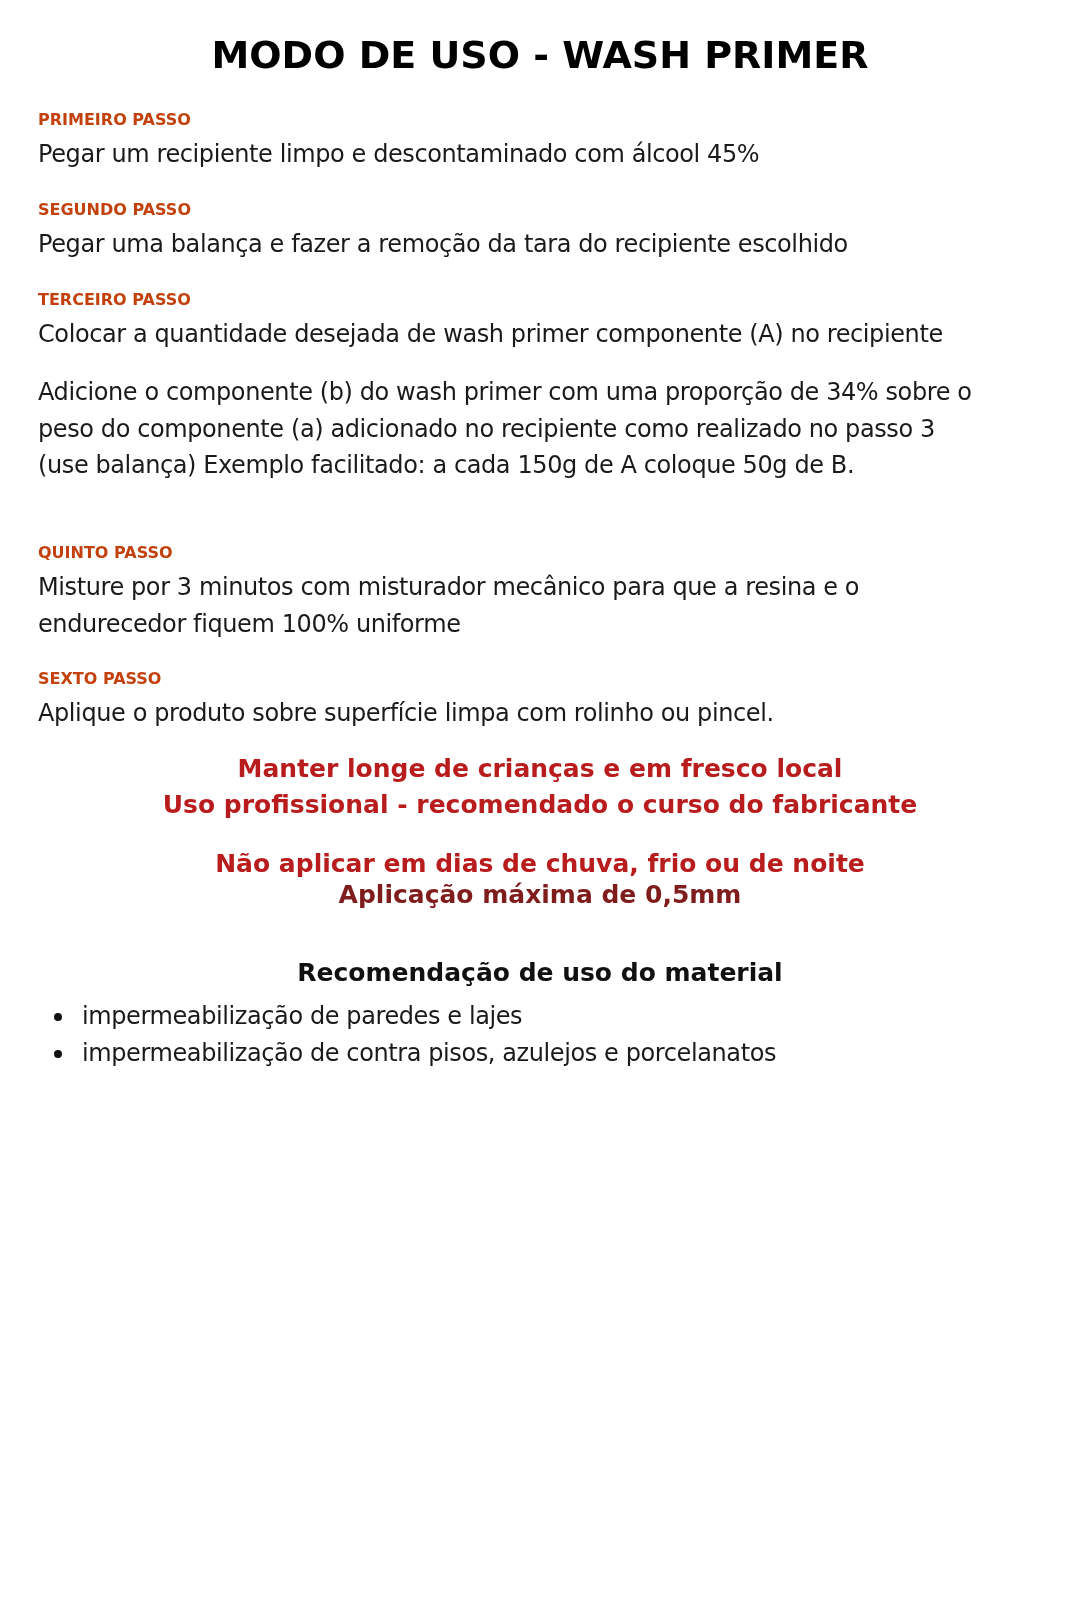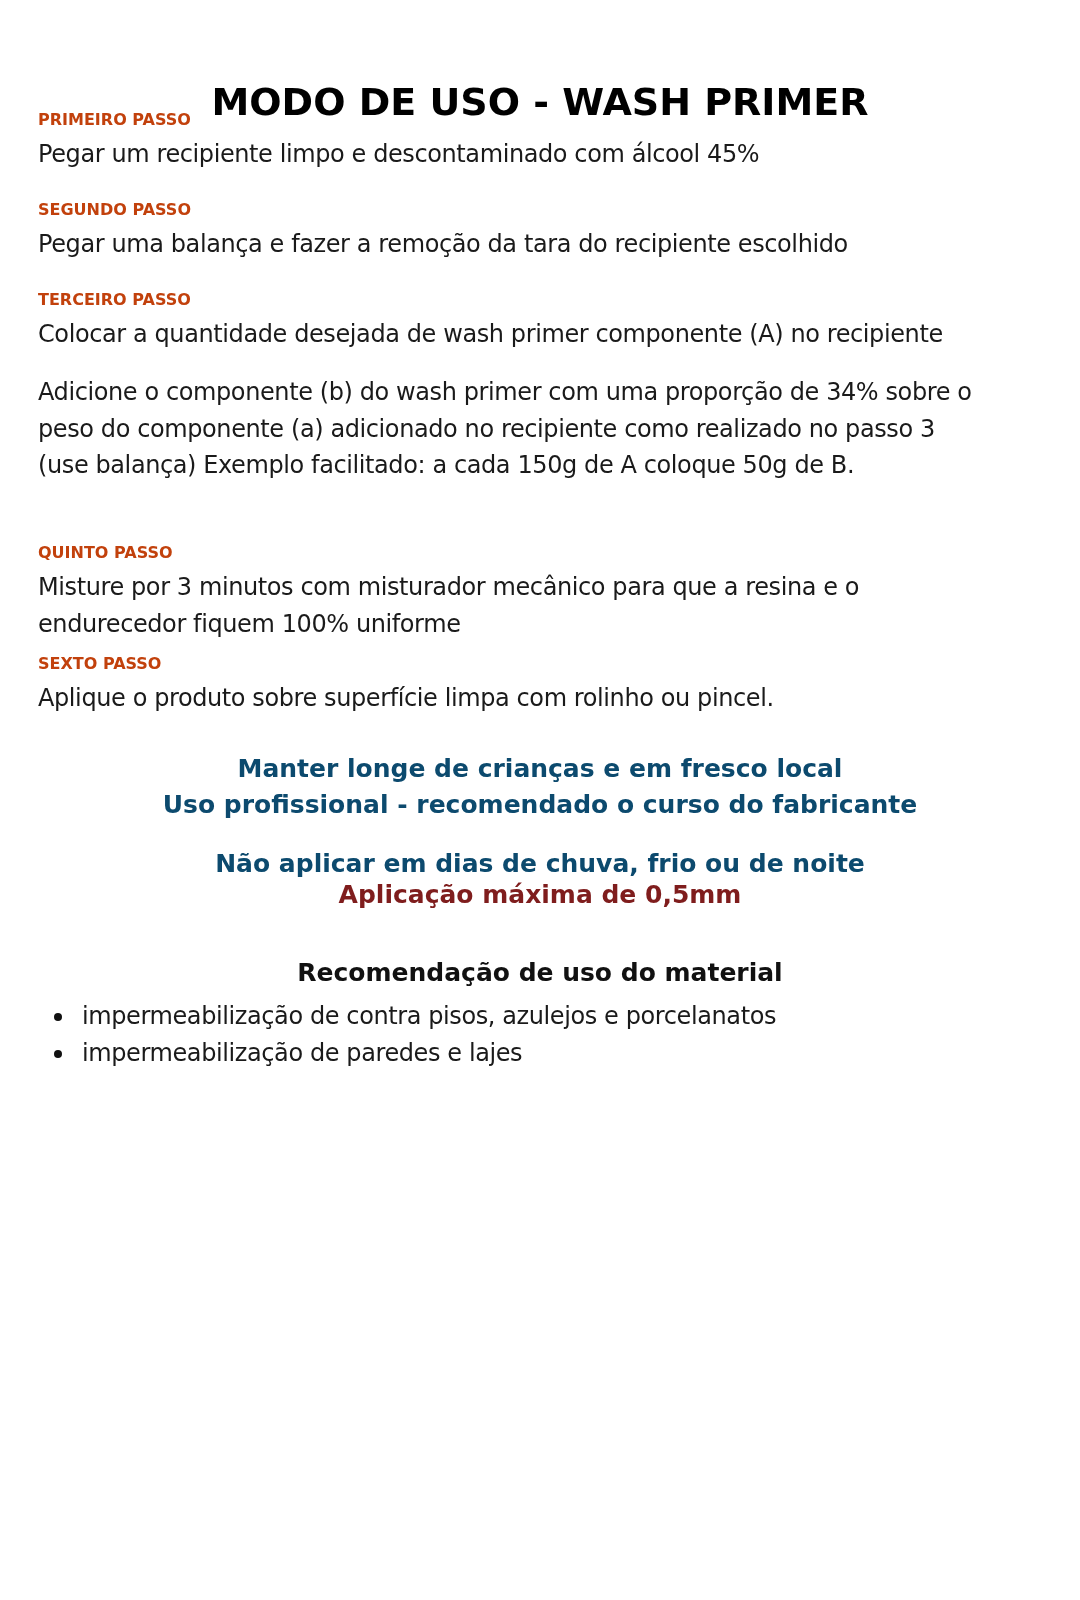--- a/index.html
+++ b/index.html
@@ -4,34 +4,34 @@
 <style>
   html, body { margin: 0; padding: 0; background: #ffffff; }
   body {
     width: 1080px; height: 1600px; position: relative; overflow: hidden;
     font-family: "DejaVu Sans", "Liberation Sans", sans-serif;
     color: #111111;
   }
   .title {
     position: absolute; left: 0; width: 1080px; top: 30px;
     text-align: center; font-weight: bold; font-size: 38px; letter-spacing: 0px;
-    line-height: 50px; color: #000; margin-top: 47px;
+    line-height: 50px; color: #000;
   }
   .step { position: absolute; left: 38px; width: 1010px; }
   .step-heading {
     font-weight: bold; font-size: 16px; line-height: 32px; color: #c2410c;
   }
   .step-body {
     font-size: 24px; line-height: 36.5px; color: #1a1a1a; letter-spacing: -0.4px;
   }
   .center-line {
     position: absolute; left: 0; width: 1080px; text-align: center;
     font-weight: bold; font-size: 25px; line-height: 36px;
   }
-  .red { color: #0c4a6e; }
+  .red { color: #b91c1c; }
   .blue { color: #7f1d1d; }
   .black { color: #111; }
   .bullets {
     position: absolute; left: 38px; top: 998px; margin: 0; padding: 0; list-style: none;
   }
   .bullets li {
     position: relative; padding-left: 44px; font-size: 24px; line-height: 36.5px;
     color: #1a1a1a; letter-spacing: -0.4px;
   }
   .bullet-dot {
@@ -64,34 +64,34 @@
   <div class="step-body">peso do componente (a) adicionado no recipiente como realizado no passo 3</div>
   <div class="step-body">(use balança) Exemplo facilitado: a cada 150g de A coloque 50g de B.</div>
 </div>
 
 <div class="step" style="top:537px;">
   <div class="step-heading">QUINTO PASSO</div>
   <div class="step-body">Misture por 3 minutos com misturador mecânico para que a resina e o</div>
   <div class="step-body">endurecedor fiquem 100% uniforme</div>
 </div>
 
-<div class="step" style="top:648px;">
+<div class="step" style="top:663px;">
   <div class="step-heading">SEXTO PASSO</div>
   <div class="step-body">Aplique o produto sobre superfície limpa com rolinho ou pincel.</div>
 </div>
 
 <div class="center-line red" style="top:751px;">Manter longe de crianças e em fresco local</div>
 <div class="center-line red" style="top:787px;text-align:center;">Uso profissional - recomendado o curso do fabricante</div>
 <div class="center-line red" style="top:846px;">Não aplicar em dias de chuva, frio ou de noite</div>
 <div class="center-line blue" style="top:877px;">Aplicação máxima de 0,5mm</div>
 
 <div class="center-line black" style="top:941px;margin-top:14px;">Recomendação de uso do material</div>
 
 <ul class="bullets">
   <li>
     <span class="bullet-dot"></span>
-    <span>impermeabilização de contra pisos, azulejos e porcelanatos</span>
+    <span>impermeabilização de paredes e lajes</span>
   </li>
   <li>
     <span class="bullet-dot"></span>
-    <span>impermeabilização de paredes e lajes</span>
+    <span>impermeabilização de contra pisos, azulejos e porcelanatos</span>
   </li>
 </ul>
 
 </body></html>

